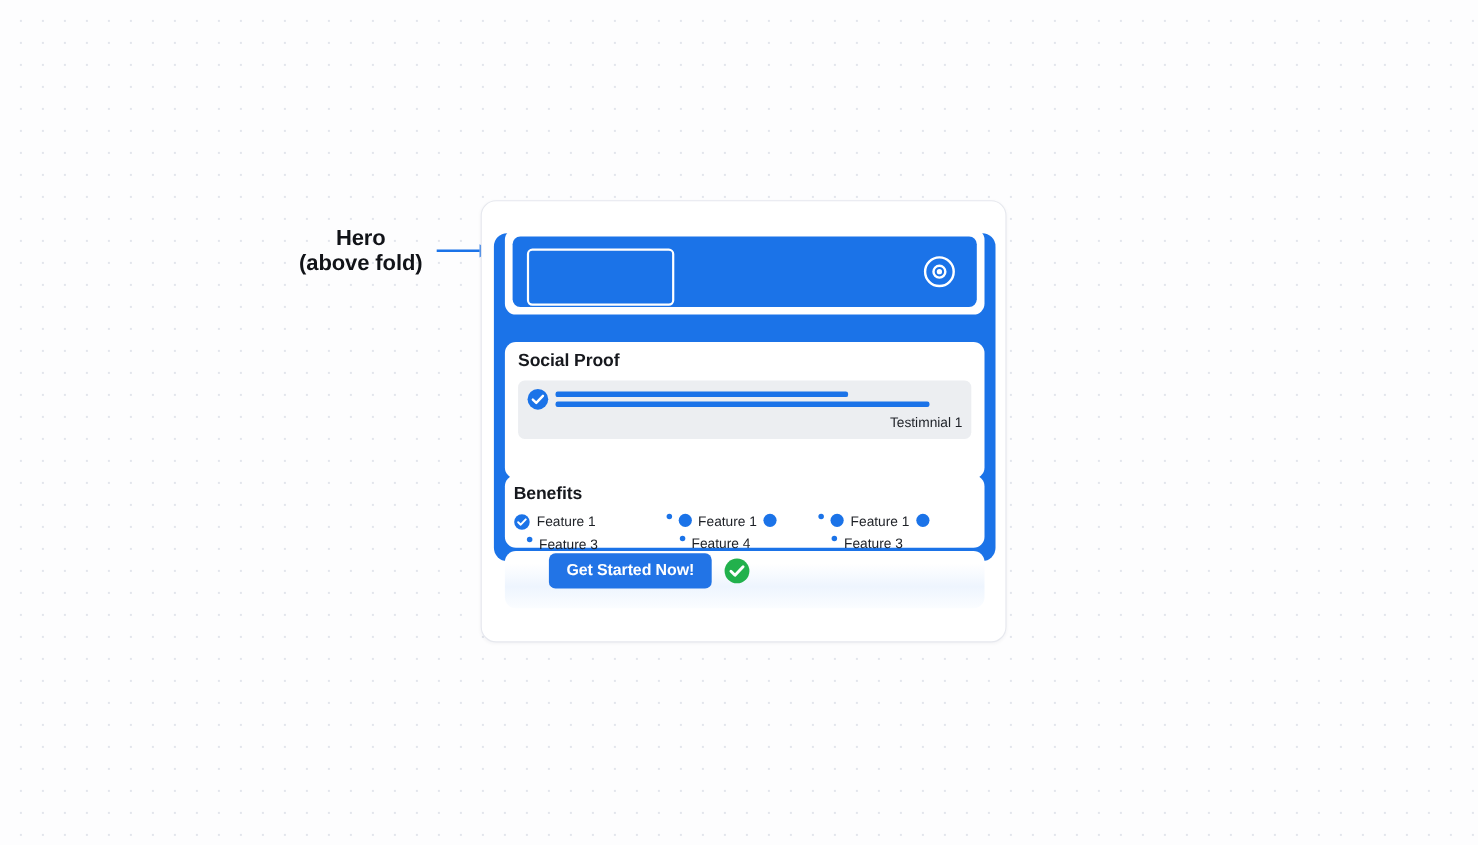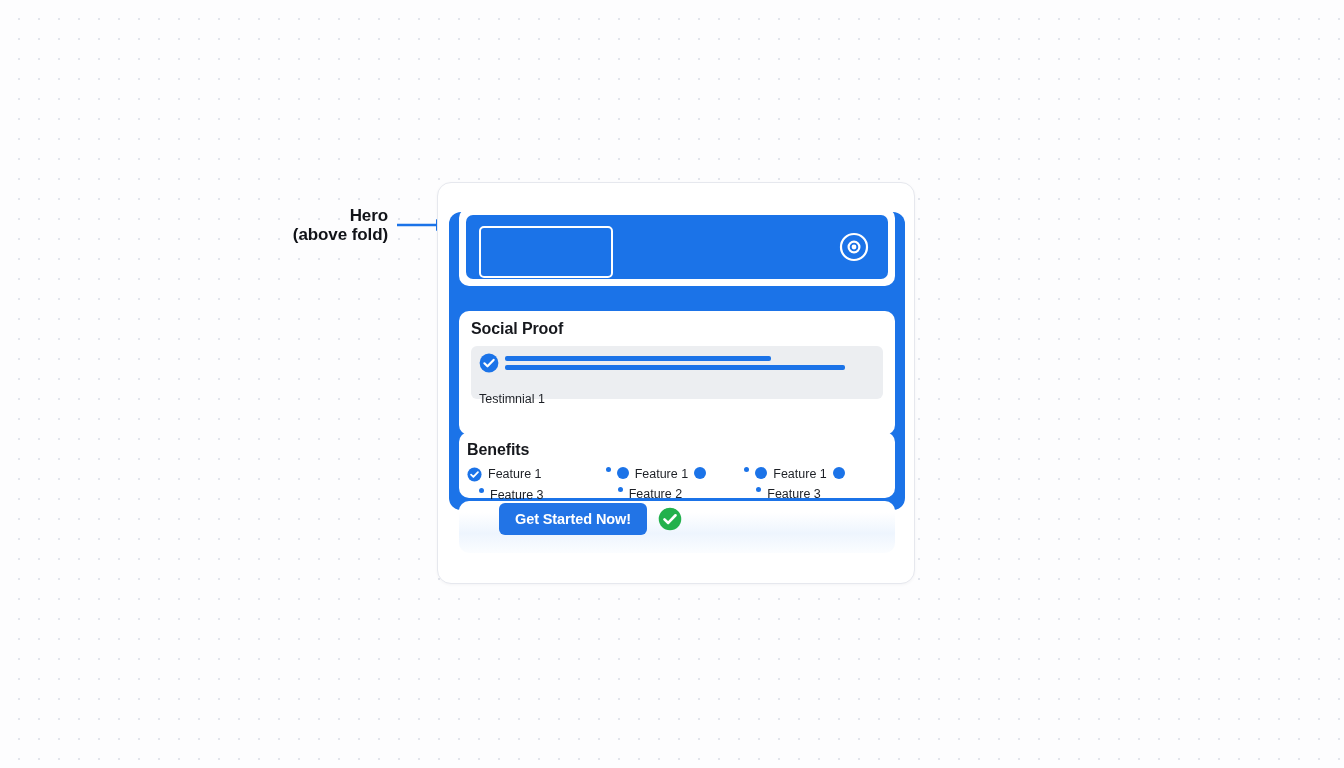--- a/index.html
+++ b/index.html
@@ -22,25 +22,25 @@
   #annotation {
     position: absolute;
     left: 268px;
     top: 206px;
     width: 180px;
     display: flex;
     align-items: center;
     gap: 0px;
   }
   #annotation-text {
-    font-size: 17px;
+    font-size: 20px;
     font-weight: bold;
     color: #111318;
     line-height: 1.12;
-    text-align: right;
+    text-align: center;
     width: 120px;
     white-space: pre-line;
     letter-spacing: -0.1px;
   }
   #annotation-arrow {
     margin-left: 8px;
     flex: none;
   }
 
   
@@ -156,22 +156,22 @@
     flex: 1;
   }
   .bar {
     height: 5px;
     background: #1b73e8;
     border-radius: 2px;
   }
   .testimonial-label {
     font-size: 12.5px;
     color: #1d2026;
-    text-align: left;
-    margin-top: 18px;
+    text-align: right;
+    margin-top: 3px;
   }
 
   
   #benefits-card {
     left: 21px;
     top: 249px;
     width: 436px;
     height: 66px;
     padding: 9px 12px 0 8px;
   }
@@ -306,21 +306,21 @@
 
         <div class="benefit-col">
           <div class="benefit-row">
             <span class="dot-sm"></span>
             <span class="dot-lg"></span>
             <span>Feature 1</span>
             <span class="dot-lg"></span>
           </div>
           <div class="benefit-row indent">
             <span class="dot-sm"></span>
-            <span>Feature 2</span>
+            <span>Feature 4</span>
           </div>
         </div>
 
         <div class="benefit-col">
           <div class="benefit-row">
             <span class="dot-sm"></span>
             <span class="dot-lg"></span>
             <span>Feature 1</span>
             <span class="dot-lg"></span>
           </div>

